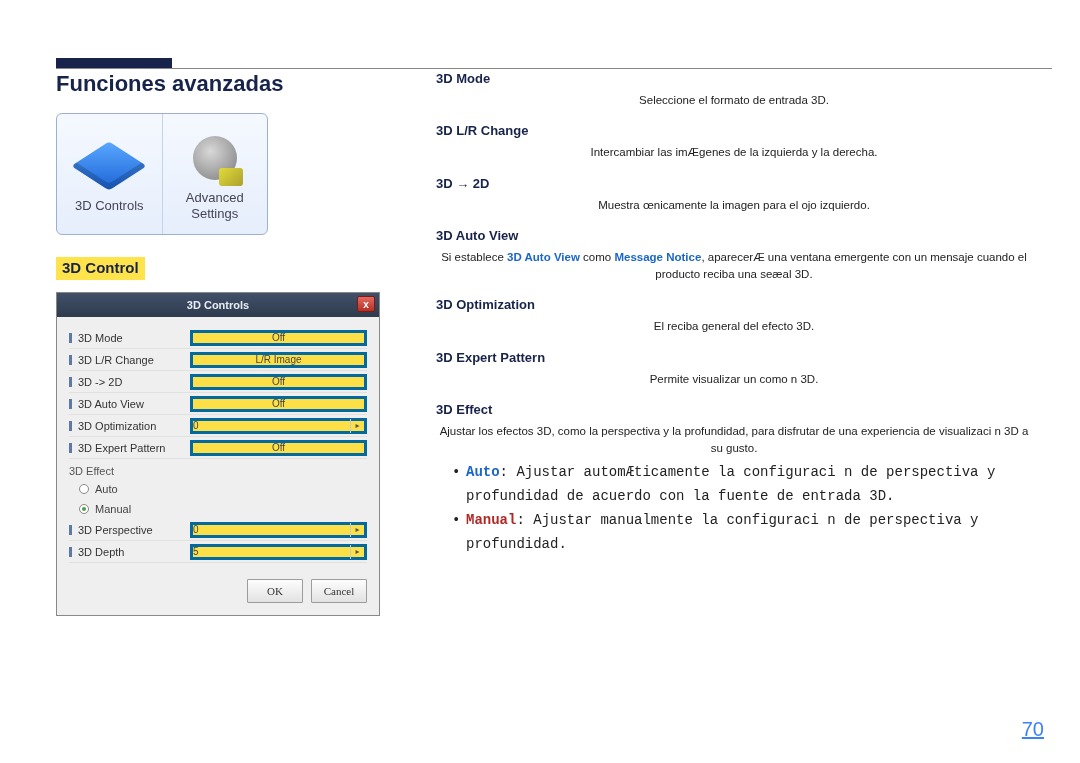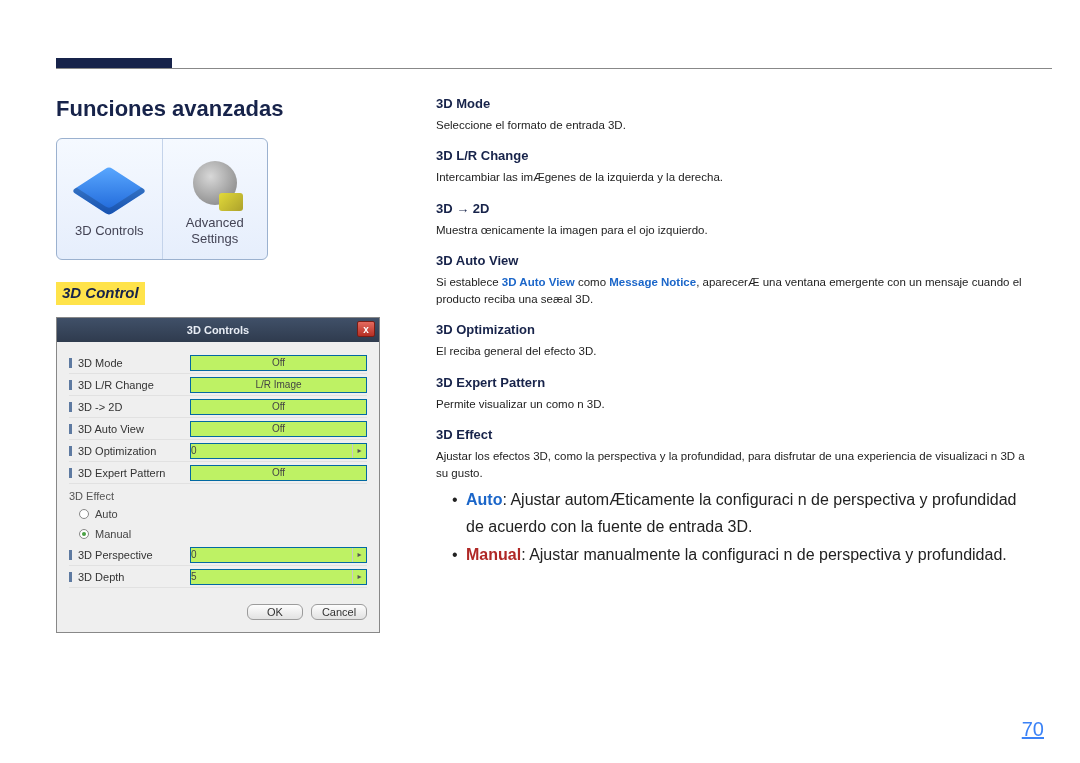--- a/index.html
+++ b/index.html
@@ -5,21 +5,21 @@
   * { box-sizing: border-box; margin: 0; padding: 0; }
   body {
     width: 1080px;
     height: 763px;
     background: #fff;
     font-family: Arial, Helvetica, sans-serif;
     color: #222;
     position: relative;
   }
   .page {
-    padding: 60px 48px 0 56px;
+    padding: 35px 48px 0 56px;
   }
   .top-rule {
     position: absolute;
     top: 68px;
     left: 56px;
     right: 28px;
     border-top: 1px solid #888;
   }
   .top-tab {
     position: absolute;
@@ -92,21 +92,20 @@
 
   .section-heading-bg {
     background: #ffe34a;
     display: inline-block;
     padding: 2px 6px 3px 6px;
   }
   .section-heading {
     font-size: 15px;
     font-weight: 700;
     color: #17234a;
-    font-style: italic;
   }
 
   
   .dialog {
     margin-top: 12px;
     width: 324px;
     border: 1px solid #888;
     background: #efefef;
     font-size: 11px;
   }
@@ -135,22 +134,22 @@
   .dlg-row {
     display: flex;
     align-items: center;
     height: 22px;
     border-bottom: 1px solid #e1e1e1;
   }
   .bar { width: 3px; height: 10px; background:#5e7aa1; margin-right:6px; }
   .dlg-row .rlabel { flex: 0 0 112px; color:#333; }
   .dlg-row .rvalue {
     flex: 1;
-    background:#bef264;
-    border:1px solid #0369a1;
+    background:#fde047;
+    border:3px solid #0369a1;
     height:16px;
     display:flex; align-items:center; justify-content:center;
     font-size:10px; color:#444;
     position:relative;
   }
   .spin .tri {
     width:14px; height:14px;
     border-left:1px solid #c9c9c9;
     display:flex;align-items:center;justify-content:center;
     font-size:8px;color:#555;
@@ -158,34 +157,34 @@
   .spin { display:flex; align-items:center; }
   .group-label { font-size:11px; color:#555; padding:6px 0 2px 0; }
   .radio-row { display:flex; align-items:center; height:20px; padding-left:10px; font-size:11px; color:#444;}
   .radio { width:10px;height:10px;border:1px solid #888; border-radius:50%; margin-right:6px; background:#fff;}
   .radio.sel::after{content:"";display:block;width:4px;height:4px;border-radius:50%;background:#49a043;margin:2px;}
   .dlg-footer {
     display:flex; justify-content:flex-end; gap:8px;
     padding:10px 12px 12px 0;
   }
   .dlg-btn {
-    width:56px;height:16px;
+    width:56px;height:24px;
     background:linear-gradient(#fdfdfd,#e2e2e2);
-    border:1px solid #9c9c9c; border-radius:6px;
+    border:1px solid #9c9c9c; border-radius:1px;
     font-size:11px; color:#333;
-    display:flex;align-items:center;justify-content:center;
+    display:flex;align-items:center;justify-content:center;font-family:Liberation Serif, serif;
   }
 
   
   .r-heading { font-size: 13px; font-weight:700; color:#17234a; margin-bottom:6px;}
-  .r-text { font-size: 11.5px; color:#222; line-height:1.5; margin-bottom:14px;}
+  .r-text { font-size: 11.5px; color:#222; line-height:1.5; margin-bottom:14px;text-align:center;}
   .kw { color:#1b66c9; font-weight:700; }
   .manual-kw { color:#b02826; font-weight:700; }
   .bullets { margin:4px 0 0 16px; }
-  .bullets li { font-size:16px; line-height:1.7; list-style: none; position:relative; padding-left:14px;}
+  .bullets li { font-size:14px; line-height:1.7; list-style: none; position:relative; padding-left:14px;font-family:Liberation Mono, monospace;}
   .bullets li::before { content:"•"; position:absolute; left:0; top:0; color:#222;}
 
   .page-number {
     position:absolute;
     bottom:22px; right:36px;
     font-size:20px; color:#3b82f6;text-decoration:underline;
   }
 </style>
 </head>
 <body>

